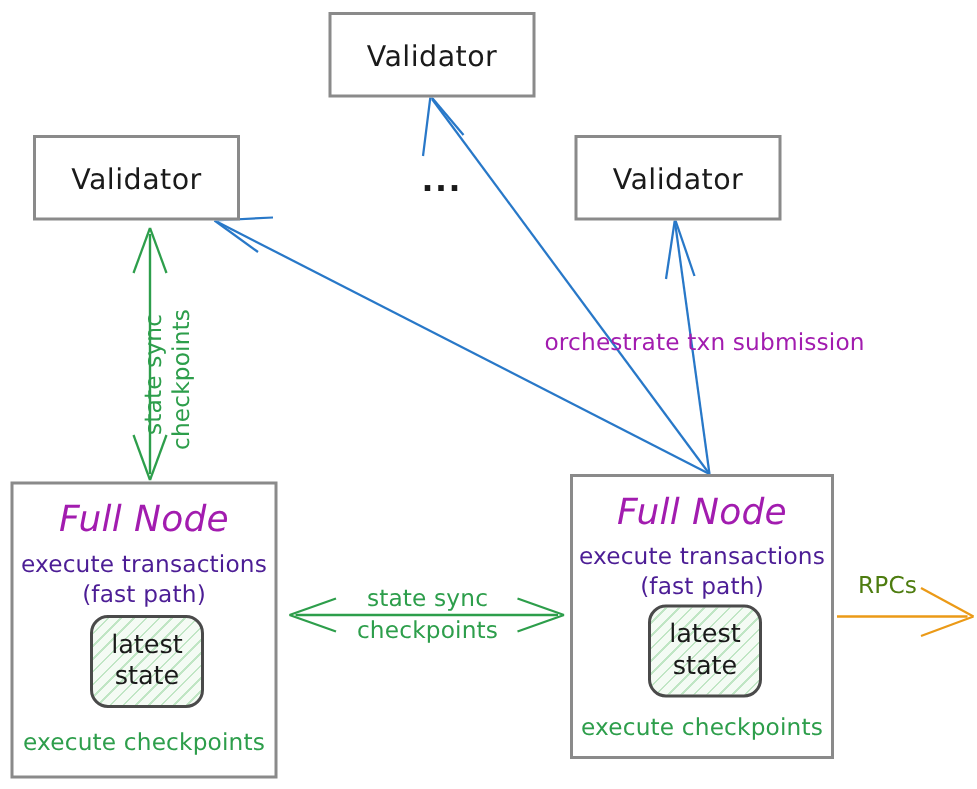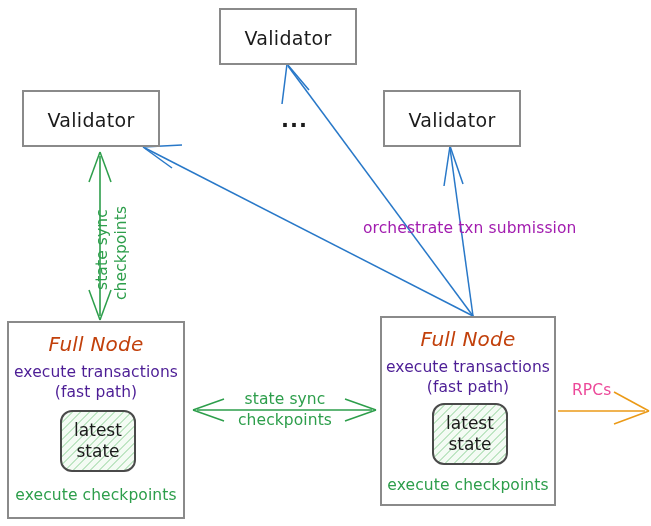--- a/index.html
+++ b/index.html
@@ -40,22 +40,22 @@
     right: 0;
     text-align: center;
     color: #1a1a1a;
     font-family: "DejaVu Sans", sans-serif;
     font-size: 19px;
     letter-spacing: 0.3px;
   }
 
   .fullnode-title {
     text-align: center;
-    color: #c2410c;
-    font-size: 20px;
+    color: #a21caf;
+    font-size: 24px;
     font-style: italic;
     margin-top: 9px;
     letter-spacing: 0.2px;
   }
   .fullnode-exec {
     text-align: center;
     color: #4c1d95;
     font-size: 15.5px;
     line-height: 1.32;
     margin-top: 6px;
@@ -102,21 +102,21 @@
   }
 
   .edge-label {
     position: absolute;
     font-size: 15.5px;
     white-space: nowrap;
     letter-spacing: 0.1px;
   }
   .edge-label.blue  { color: #a21caf; }
   .edge-label.green { color: #2d9e4b; }
-  .edge-label.orange{ color: #ec4899; }
+  .edge-label.orange{ color: #4d7c0f; }
 
   .vlabel {
     position: absolute;
     color: #2d9e4b;
     font-size: 15.5px;
     white-space: nowrap;
     transform-origin: 0 0;
     transform: rotate(-90deg);
     letter-spacing: 0.1px;
   }

